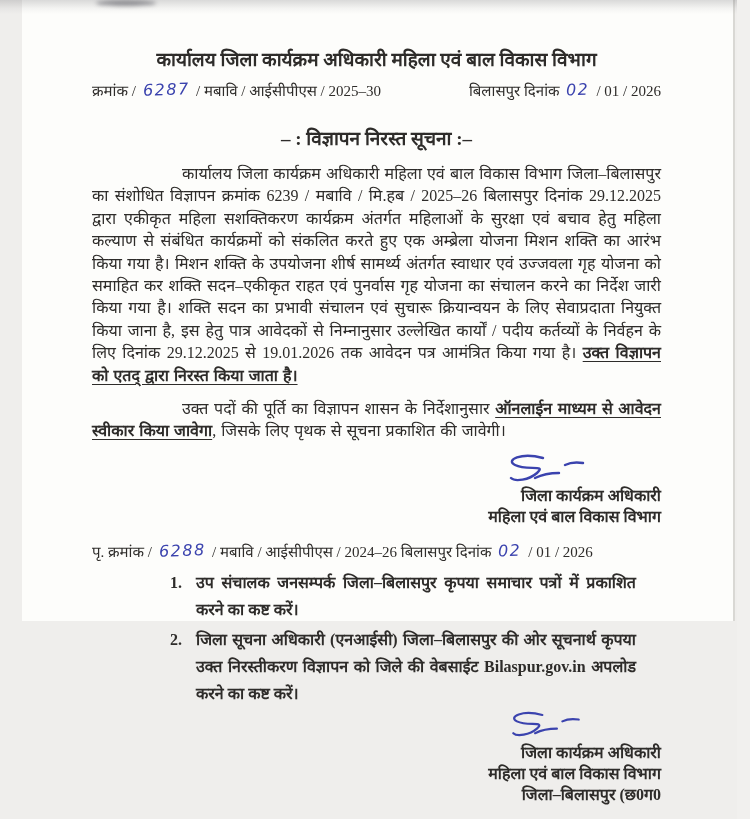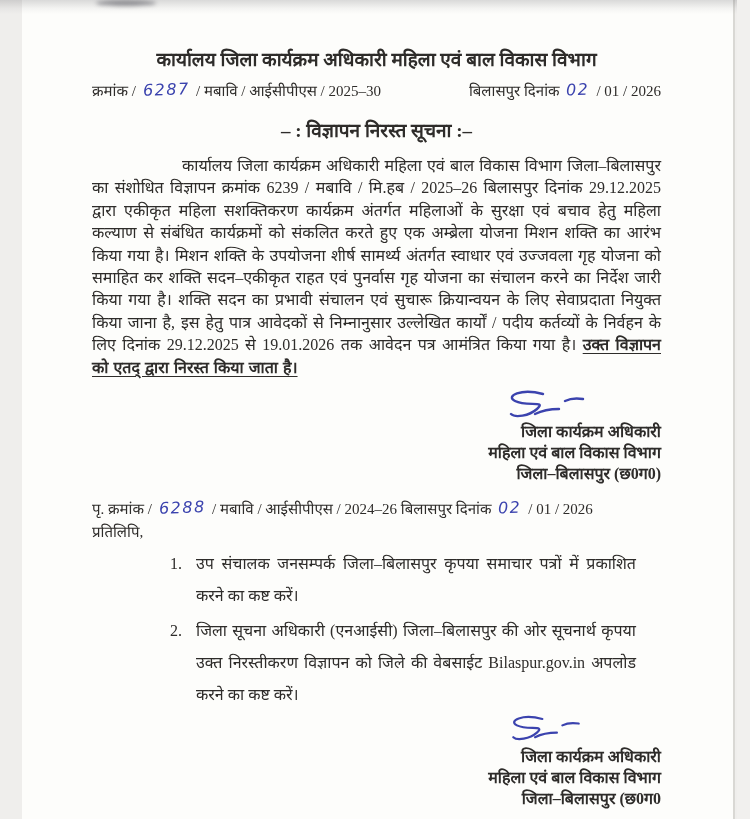--- a/index.html
+++ b/index.html
@@ -7,21 +7,21 @@
     width:750px;height:819px;overflow:hidden;
     background:#e9e8e6;
     font-family:"Liberation Serif","DejaVu Serif",serif;
   }
   .scan{
     position:relative;width:750px;height:819px;
     background:#efeeec;
   }
   
   .page{
-    position:absolute;left:22px;top:0;width:713px;height:819px;
+    position:absolute;left:22px;top:0;width:713px;height:621px;
     background:#fdfdfb;
     border-right:2px solid #d9d8d4;
     box-sizing:border-box;
     padding:46px 72px 0 70px;
     color:#2e2c2a;
   }
   
   .top-shadow{
     position:absolute;left:0;top:0;width:750px;height:14px;
     background:linear-gradient(to bottom, rgba(90,90,95,.22), rgba(120,120,125,.07) 60%, transparent);
@@ -49,21 +49,21 @@
     display:inline-block;
     font-family:"DejaVu Sans",sans-serif;
     font-style:italic;
     color:#3b43ae;
     letter-spacing:1.5px;
     transform:rotate(-2deg) translateY(-1px);
     font-size:16px;
     padding:0 3px;
   }
   .title{
-    text-align:center;font-weight:bold;font-size:19px;line-height:26px;margin-top:16px;
+    text-align:center;font-weight:bold;font-size:19px;line-height:26px;margin-top:24px;
   }
 
   .body-para{
     margin:11px 0 0 0;
     font-size:16px;line-height:22.4px;
     text-align:justify;
     text-indent:90px;
     word-spacing:1px;
   }
   .emph{font-weight:bold;text-decoration:underline;text-underline-offset:3px;}
@@ -82,21 +82,21 @@
   .refline2{
     margin-top:14px;font-size:15px;line-height:22px;white-space:nowrap;
   }
   .copyto{font-size:15px;line-height:20px;margin-top:2px;}
 
   ol.copylist{
     margin:6px 25px 0 0;
     padding:0 0 0 84px;
     list-style:none;
     counter-reset:li;
-    font-size:16px;line-height:32px;
+    font-size:16px;line-height:27px;font-weight:bold;
   }
   ol.copylist li{
     counter-increment:li;
     position:relative;
     text-align:justify;
     margin-bottom:3px;
     padding-left:20px;
   }
   ol.copylist li::before{
     content:counter(li) ".";
@@ -123,41 +123,40 @@
         <span>बिलासपुर दिनांक</span>
         <span class="hw">02</span>
         <span>/ 01 / 2026</span>
       </span>
     </div>
 
     <div class="title">– : विज्ञापन निरस्त सूचना :–</div>
 
     <p class="body-para"><span>कार्यालय जिला कार्यक्रम अधिकारी महिला एवं बाल विकास विभाग जिला–बिलासपुर का संशोधित विज्ञापन क्रमांक 6239 / मबावि / मि.हब / 2025–26 बिलासपुर दिनांक 29.12.2025 द्वारा एकीकृत महिला सशक्तिकरण कार्यक्रम अंतर्गत महिलाओं के सुरक्षा एवं बचाव हेतु महिला कल्याण से संबंधित कार्यक्रमों को संकलित करते हुए एक अम्ब्रेला योजना मिशन शक्ति का आरंभ किया गया है। मिशन शक्ति के उपयोजना शीर्ष सामर्थ्य अंतर्गत स्वाधार एवं उज्जवला गृह योजना को समाहित कर शक्ति सदन–एकीकृत राहत एवं पुनर्वास गृह योजना का संचालन करने का निर्देश जारी किया गया है। शक्ति सदन का प्रभावी संचालन एवं सुचारू क्रियान्वयन के लिए सेवाप्रदाता नियुक्त किया जाना है, इस हेतु पात्र आवेदकों से निम्नानुसार उल्लेखित कार्यों / पदीय कर्तव्यों के निर्वहन के लिए दिनांक 29.12.2025 से 19.01.2026 तक आवेदन पत्र आमंत्रित किया गया है। </span><span class="emph">उक्त विज्ञापन को एतद् द्वारा निरस्त किया जाता है।</span></p>
 
+    <p class="body-para"><span>उक्त पदों की पूर्ति का विज्ञापन शासन के निर्देशानुसार </span><span class="emph">ऑनलाईन माध्यम से आवेदन स्वीकार किया जावेगा</span><span>, जिसके लिए पृथक से सूचना प्रकाशित की जावेगी।</span></p>
 
     <div class="sigblock">
       <div class="signature">
         <svg width="110" height="32" viewBox="0 0 110 32" aria-hidden="true">
           <path d="M62 5 C40 -1 24 7 34 12 C46 18 66 11 56 20 C48 27 34 29 30 25 M54 25 C64 20 72 20 78 20 M84 12 C90 9 96 9 102 10" fill="none" stroke="#3b43ae" stroke-width="2.4" stroke-linecap="round"></path>
         </svg>
       </div>
       <div>जिला कार्यक्रम अधिकारी</div>
       <div>महिला एवं बाल विकास विभाग</div>
-      <div>जिला–बिलासपुर (छ0ग0)</div>
     </div>
 
     <div class="refline2">
       <span>पृ. क्रमांक /</span>
       <span class="hw">6288</span>
       <span>/ मबावि /  आईसीपीएस  / 2024–26 बिलासपुर दिनांक</span>
       <span class="hw">02</span>
       <span>/ 01 / 2026</span>
     </div>
 
-    <div class="copyto">प्रतिलिपि,</div>
 
     <ol class="copylist">
       <li>उप संचालक जनसम्पर्क जिला–बिलासपुर कृपया समाचार पत्रों में प्रकाशित करने का कष्ट करें।</li>
       <li>जिला सूचना अधिकारी (एनआईसी) जिला–बिलासपुर की ओर सूचनार्थ कृपया उक्त निरस्तीकरण विज्ञापन को जिले की वेबसाईट Bilaspur.gov.in अपलोड करने का कष्ट करें।</li>
     </ol>
 
     <div class="sigblock second">
       <div class="signature">
         <svg width="100" height="30" viewBox="0 0 110 32" aria-hidden="true">
           <path d="M62 5 C40 -1 24 7 34 12 C46 18 66 11 56 20 C48 27 34 29 30 25 M54 25 C64 20 72 20 78 20 M84 12 C90 9 96 9 102 10" fill="none" stroke="#3b43ae" stroke-width="2.4" stroke-linecap="round"></path>

